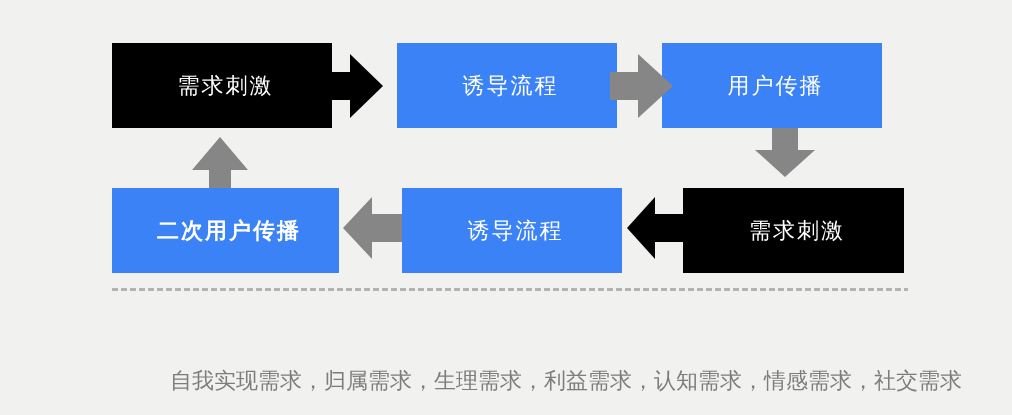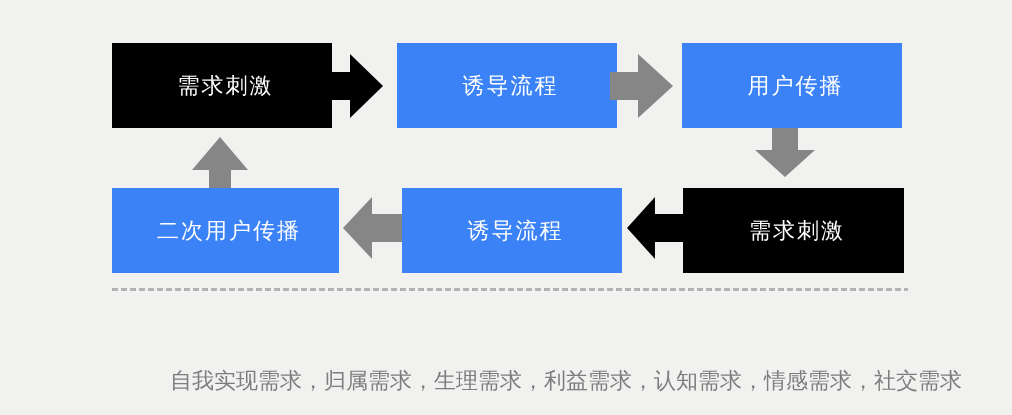--- a/index.html
+++ b/index.html
@@ -18,24 +18,24 @@
     color:#ffffff;
     font-size:22px;
     letter-spacing:2px;
     white-space:nowrap;
     padding-left:7px;
   }
   .box.black{background:#000000;}
   .box.gray{background:#3b82f6;}
   #b1{left:112px;top:43px;width:213px;}
   #b2{left:397px;top:43px;width:213px;}
-  #b3{left:682px;top:43px;width:213px;}
+  #b3{left:662px;top:43px;width:213px;}
   #b4{left:683px;top:188px;width:214px;}
   #b5{left:402px;top:188px;width:213px;}
-  #b6{left:112px;top:188px;width:220px;}
+  #b6{left:112px;top:188px;width:220px;font-weight:bold;}
   .arr{position:absolute;display:block;}
   .fill-black{fill:#000000;}
   .fill-gray{fill:#868686;}
   .divider{
     position:absolute;
     left:112px;top:288px;
     width:796px;height:3px;
     background:repeating-linear-gradient(90deg,#b3b3b3 0 6px,transparent 6px 9px);
   }
   .note-title{

